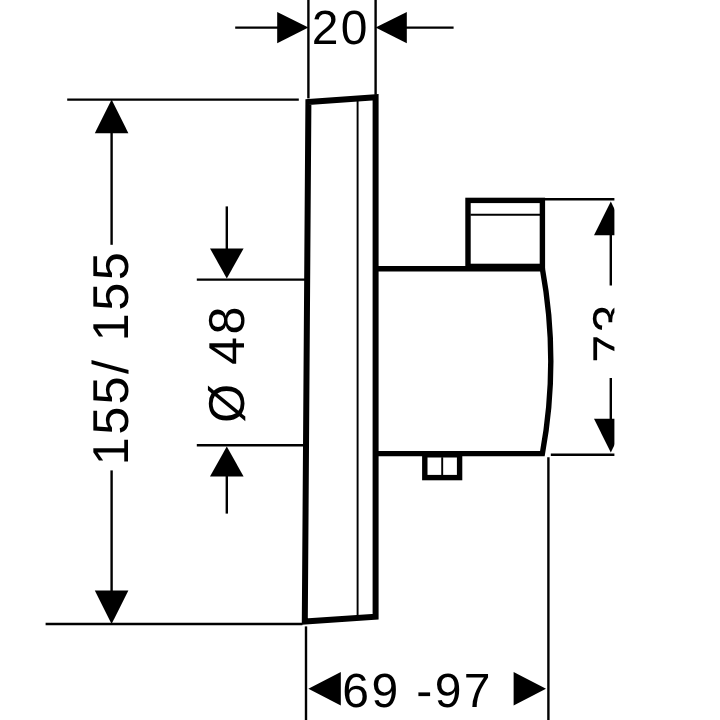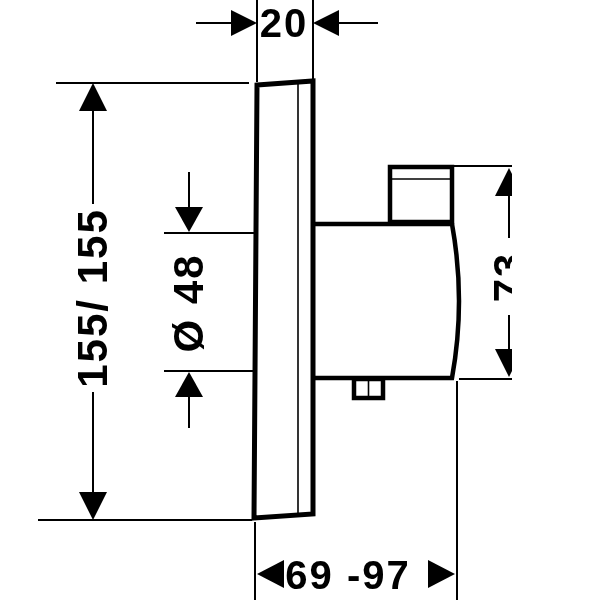--- a/index.html
+++ b/index.html
@@ -6,21 +6,20 @@
     margin: 0;
     padding: 0;
     background: #ffffff;
   }
   .stage {
     position: relative;
     width: 512px;
     height: 600px;
     background: #ffffff;
     overflow: hidden;
-    font-weight: bold;
   }
   svg {
     display: block;
   }
   .part {
     fill: #ffffff;
     stroke: #000000;
     stroke-width: 4.5;
     stroke-linejoin: miter;
   }

